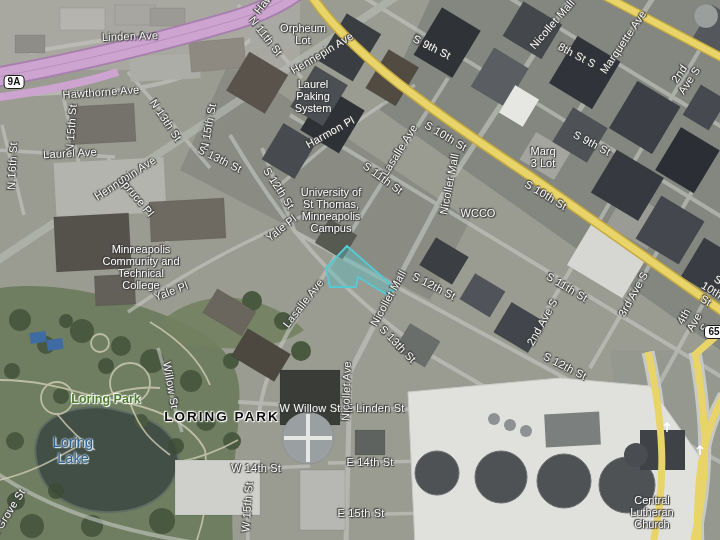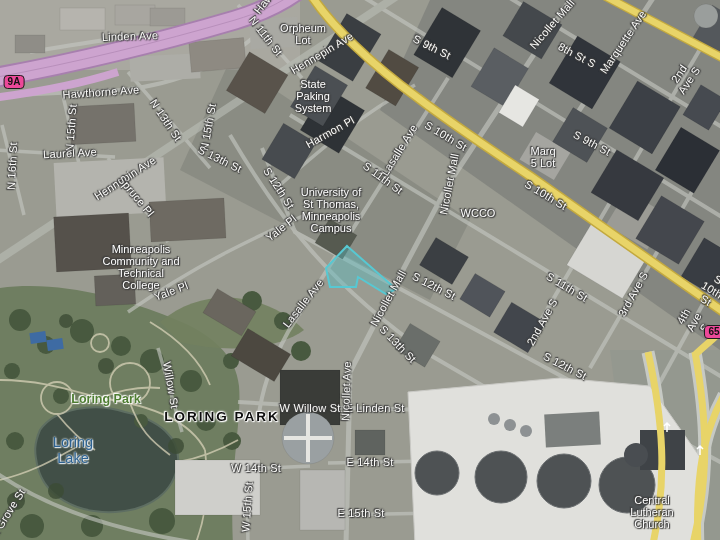--- a/index.html
+++ b/index.html
@@ -12,21 +12,21 @@
   .lbl-street{color:#fcfcfa;font-size:11px;letter-spacing:.2px;
        text-shadow:0 0 2px #3d3d3d,0 0 2px #3d3d3d,1px 1px 1px #3d3d3d,-1px -1px 1px #3d3d3d;}
   .lbl-place{color:#ffffff;font-size:11px;
        text-shadow:0 0 2px #3d3d3d,0 0 2px #3d3d3d,1px 1px 1px #3d3d3d,-1px -1px 1px #3d3d3d;}
   .lbl-park{color:var(--park-label);font-size:12.5px;font-weight:bold;
        text-shadow:0 0 2px #fff,0 0 2px #fff,1px 1px 1px #fff,-1px -1px 1px #fff;}
   .lbl-water{color:var(--water-label);font-size:14.5px;
        text-shadow:0 0 2px #e8eef2,0 0 2px #e8eef2,1px 1px 1px #e8eef2;}
   .lbl-district{color:#0d0d0d;font-size:13.5px;font-weight:bold;letter-spacing:2px;
        text-shadow:0 0 2px #fff,0 0 2px #fff,0 0 3px #fff,1px 1px 1px #fff,-1px -1px 1px #fff;}
-  .lbl-shield{background:#ec4899;border:1.6px solid #1c1c1c;border-radius:4px;
+  .lbl-shield{background:#ffffff;border:1.6px solid #1c1c1c;border-radius:4px;
        color:#111;font-size:10px;font-weight:bold;padding:0 3px;line-height:12px;
        min-width:12px;}
   .road-purple{stroke:var(--hw-purple);}
   .road-purple-edge{stroke:var(--hw-purple-edge);}
   .road-yellow{stroke:var(--road-yellow);}
   .road-yellow-edge{stroke:var(--road-yellow-edge);}
   .parcel{fill:var(--parcel-fill);stroke:var(--parcel-stroke);stroke-width:2;}
 </style>
 </head>
 <body>
@@ -235,34 +235,34 @@
 
   <div id="labels">
       <div class="lbl lbl-street" style="left: 130px; top: 36px; transform: translate(-50%, -50%) rotate(-2deg);">Linden Ave</div>
       <div class="lbl lbl-street" style="left: 101px; top: 92px; transform: translate(-50%, -50%) rotate(-4deg);">Hawthorne Ave</div>
       <div class="lbl lbl-street" style="left: 280px; top: -18px; transform: translate(-50%, -50%) rotate(-52deg);">Hawthorne Ave</div>
       <div class="lbl lbl-street" style="left: 266px; top: 36px; transform: translate(-50%, -50%) rotate(52deg);">N 11th St</div>
       <div class="lbl lbl-place" style="left: 303px; top: 34px; transform: translate(-50%, -50%) rotate(0deg);">Orpheum
 Lot</div>
       <div class="lbl lbl-street" style="left: 322px; top: 53px; transform: translate(-50%, -50%) rotate(-31deg);">Hennepin Ave</div>
       <div class="lbl lbl-street" style="left: 432px; top: 47px; transform: translate(-50%, -50%) rotate(27deg);">S 9th St</div>
-      <div class="lbl lbl-place" style="left: 313px; top: 96px; transform: translate(-50%, -50%) rotate(0deg);">State
+      <div class="lbl lbl-place" style="left: 313px; top: 96px; transform: translate(-50%, -50%) rotate(0deg);">Laurel
 Paking
 System</div>
       <div class="lbl lbl-street" style="left: 552px; top: 24px; transform: translate(-50%, -50%) rotate(-49deg);">Nicollet Mall</div>
       <div class="lbl lbl-street" style="left: 577px; top: 55px; transform: translate(-50%, -50%) rotate(28deg);">8th St S</div>
       <div class="lbl lbl-street" style="left: 623px; top: 42px; transform: translate(-50%, -50%) rotate(-56deg);">Marquette Ave</div>
       <div class="lbl lbl-street" style="left: 684px; top: 77px; transform: translate(-50%, -50%) rotate(-56deg);">2nd Ave S</div>
       <div class="lbl lbl-street" style="left: 446px; top: 136px; transform: translate(-50%, -50%) rotate(31deg);">S 10th St</div>
       <div class="lbl lbl-street" style="left: 330px; top: 132px; transform: translate(-50%, -50%) rotate(-29deg);">Harmon Pl</div>
       <div class="lbl lbl-street" style="left: 399px; top: 150px; transform: translate(-50%, -50%) rotate(-58deg);">Lasalle Ave</div>
       <div class="lbl lbl-street" style="left: 449px; top: 184px; transform: translate(-50%, -50%) rotate(-79deg);">Nicollet Mall</div>
       <div class="lbl lbl-street" style="left: 592px; top: 143px; transform: translate(-50%, -50%) rotate(28deg);">S 9th St</div>
       <div class="lbl lbl-place" style="left: 543px; top: 157px; transform: translate(-50%, -50%) rotate(0deg);">Marq
-5 Lot</div>
+3 Lot</div>
       <div class="lbl lbl-street" style="left: 546px; top: 195px; transform: translate(-50%, -50%) rotate(31deg);">S 10th St</div>
       <div class="lbl lbl-place" style="left: 478px; top: 213px; transform: translate(-50%, -50%) rotate(0deg);">WCCO</div>
       <div class="lbl lbl-street" style="left: 383px; top: 178px; transform: translate(-50%, -50%) rotate(36deg);">S 11th St</div>
       <div class="lbl lbl-street" style="left: 712px; top: 290px; transform: translate(-50%, -50%) rotate(31deg);">S 10th St</div>
       <div class="lbl lbl-street" style="left: 125px; top: 178px; transform: translate(-50%, -50%) rotate(-33deg);">Hennepin Ave</div>
       <div class="lbl lbl-street" style="left: 71px; top: 128px; transform: translate(-50%, -50%) rotate(-86deg);">N 15th St</div>
       <div class="lbl lbl-street" style="left: 166px; top: 120px; transform: translate(-50%, -50%) rotate(56deg);">N 13th St</div>
       <div class="lbl lbl-street" style="left: 208px; top: 127px; transform: translate(-50%, -50%) rotate(-80deg);">N 15th St</div>
       <div class="lbl lbl-street" style="left: 12px; top: 166px; transform: translate(-50%, -50%) rotate(-87deg);">N 16th St</div>
       <div class="lbl lbl-street" style="left: 70px; top: 153px; transform: translate(-50%, -50%) rotate(-3deg);">Laurel Ave</div>

